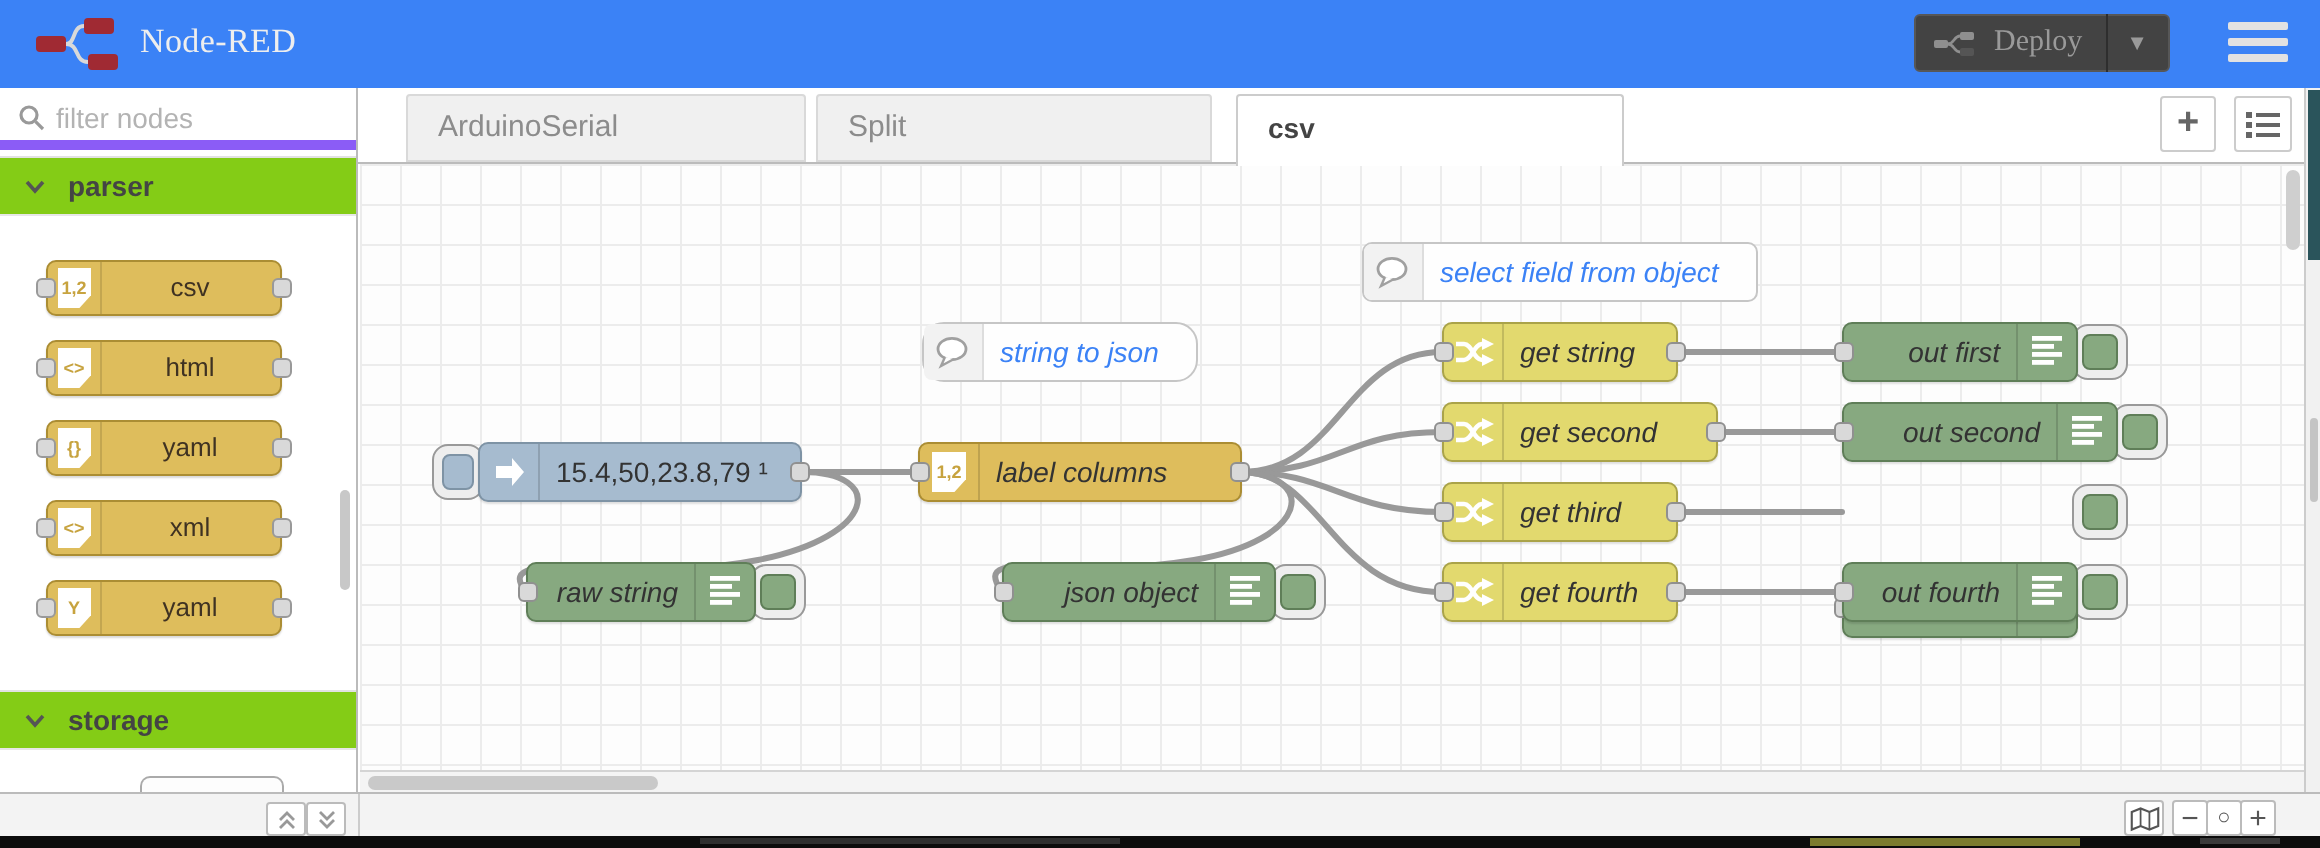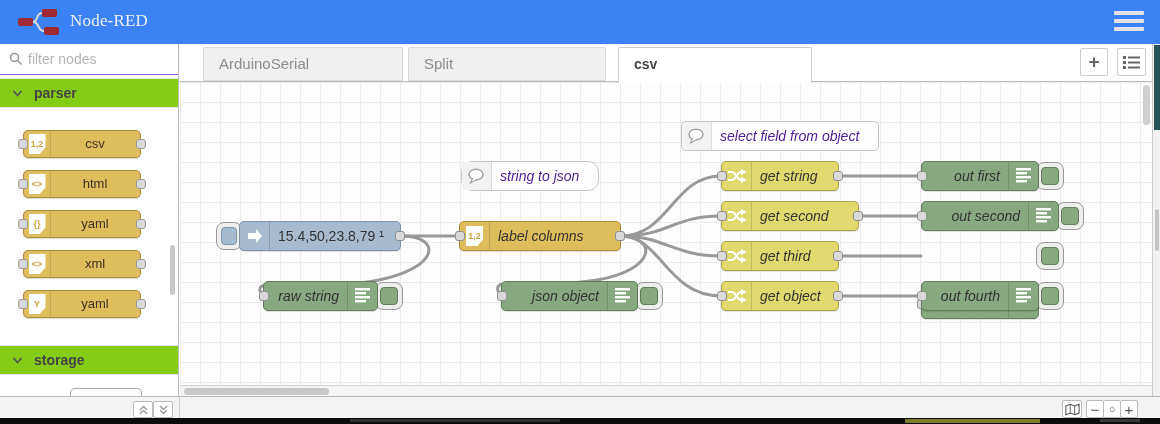--- a/index.html
+++ b/index.html
@@ -13,21 +13,21 @@
   #app-title { position:absolute; left:70px; top:11px; color:#eee; font-size:17px; letter-spacing:.2px; }
   #deploy-btn { position:absolute; left:957px; top:7px; width:128px; height:29px; background:#434343; border:1px solid #575757; border-radius:3px; display:flex; align-items:center; cursor:pointer; }
   #deploy-btn .dlabel { color:#9a9a9a; font-size:15px; margin-left:8px; }
   #deploy-btn .dsep { width:1px; height:29px; background:#2e2e2e; margin-left:12px; }
   #deploy-caret { color:#9a9a9a; font-size:11px; padding:0 9px; }
   #hamburger { position:absolute; left:1114px; top:11px; width:30px; height:22px; cursor:pointer; }
   #hamburger div { width:30px; height:4px; background:#e2e2e2; margin-bottom:4px; border-radius:1px; }
 
   
   #palette { position:absolute; left:0; top:44px; width:179px; height:352px; background:#fff; border-right:1px solid #bbb; overflow:hidden; }
-  #palette-search { position:absolute; left:0; top:0; width:178px; height:31px; background:#fff; border-bottom:1px solid #8b5cf6; }
+  #palette-search { position:absolute; left:0; top:0; width:178px; height:31px; background:#fff; border-bottom:5px solid #8b5cf6; }
   #palette-search svg { position:absolute; left:9px; top:8px; }
   #palette-search input { position:absolute; left:28px; top:3px; width:140px; height:24px; border:none; outline:none; font-family:"Liberation Sans",sans-serif; font-size:14px; color:#666; background:transparent; }
   #palette-search input::placeholder { color:#b3b3b3; }
   .cat-header { position:absolute; left:0; width:178px; height:30px; background:#84cc16; border-top:1px solid #e2e2e2; border-bottom:1px solid #e7e7e7; cursor:pointer; }
   .cat-header .chev { position:absolute; left:12px; top:10px; }
   .cat-header .cat-label { position:absolute; left:34px; top:6px; font-size:14px; font-weight:bold; color:#444; }
   .pal-node { position:absolute; left:23px; width:118px; height:28px; border-radius:5px; background:#debd5c; border:1px solid #ab8d33; cursor:grab; box-shadow:0 1px 1px rgba(0,0,0,.15); }
   .pal-node .picon-region { position:absolute; left:0; top:0; width:27px; height:26px; border-right:1px solid rgba(0,0,0,.12); display:flex; align-items:center; justify-content:center; }
   .pal-node .plabel { position:absolute; left:28px; right:2px; top:0; line-height:26px; text-align:center; font-size:13px; color:#3f3222; }
   .pal-port { position:absolute; width:10px; height:10px; background:#d9d9d9; border:1px solid #999; border-radius:3px; top:8px; }
@@ -57,21 +57,21 @@
   .node .nlabel.right { left:auto; right:38px; }
   .node .nlabel.plain { font-style:normal; }
   .port { position:absolute; width:10px; height:10px; background:#d9d9d9; border:1px solid #909090; border-radius:3px; top:9px; z-index:4; cursor:crosshair; }
   .port.in { left:-5px; } .port.out { right:-5px; }
   .inject-node { background:#a6bbcf; border-color:#7e93a5; }
   .csv-node { background:#debd5c; border-color:#ab8d33; }
   .change-node { background:#e2d96e; border-color:#aaa349; }
   .debug-node { background:#87a980; border-color:#5f7e58; }
   .comment-node { background:#fefefe; border-color:#c6c6c6; box-shadow:none; }
   .comment-node .icon-region { background:#f2f2f2; border-right:1px solid #ddd; border-radius:4px 0 0 4px; }
-  .comment-node .nlabel { color:#4c1d95;text-align:center; }
+  .comment-node .nlabel { color:#3b82f6;text-align:center; }
   .shell { position:absolute; width:28px; height:28px; background:#eee; border:1px solid #999; border-radius:8px; z-index:2; cursor:pointer; }
   .shell .inner { position:absolute; left:4px; top:4px; right:4px; bottom:4px; border-radius:4px; border:1px solid; }
   .shell .inner.blue { background:#a6bbcf; border-color:#7e93a5; }
   .shell .inner.green { background:#87a980; border-color:#5f7e58; }
   #canvas-vscroll-thumb { position:absolute; left:963px; top:3px; width:7px; height:40px; background:#cfcfcf; border-radius:4px; z-index:5; }
 
   
   #canvas-hscroll { position:absolute; left:180px; top:385px; width:972px; height:11px; background:#f4f4f4; border-top:1px solid #d4d4d4; }
   #canvas-hscroll .thumb { position:absolute; left:4px; top:2px; width:145px; height:7px; background:#c9c9c9; border-radius:4px; }
 
@@ -104,20 +104,32 @@
 
   <div id="header">
     <svg id="logo" width="44" height="30" viewBox="0 0 44 30">
       <path d="M15,15 C20,15 18,6 24,6" stroke="#d9d9d9" stroke-width="2" fill="none"></path>
       <path d="M15,15 C22,15 19,24 26,24" stroke="#d9d9d9" stroke-width="2" fill="none"></path>
       <rect x="0" y="11" width="15" height="8" rx="2" fill="#a02a33"></rect>
       <rect x="24" y="2" width="15" height="8" rx="2" fill="#a02a33"></rect>
       <rect x="26" y="20" width="15" height="8" rx="2" fill="#a02a33"></rect>
     </svg>
     <div id="app-title">Node-RED</div>
+    <div id="deploy-btn">
+      <svg width="22" height="14" viewBox="0 0 22 14" style="margin-left:9px;">
+        <path d="M7,7 C10,7 10,3 13,3" stroke="#8f8f8f" stroke-width="1.4" fill="none"></path>
+        <path d="M7,7 C10,7 10,11 13,11" stroke="#8f8f8f" stroke-width="1.4" fill="none"></path>
+        <rect x="0" y="5" width="7" height="4" rx="1" fill="#8f8f8f"></rect>
+        <rect x="13" y="1" width="7" height="4" rx="1" fill="#8f8f8f"></rect>
+        <rect x="13" y="9" width="7" height="4" rx="1" fill="#555"></rect>
+      </svg>
+      <span class="dlabel">Deploy</span>
+      <span class="dsep"></span>
+      <span id="deploy-caret">▼</span>
+    </div>
     <div id="hamburger">
       <div></div>
       <div></div>
       <div></div>
     </div>
   </div>
 
   <div id="palette">
     <div id="palette-search">
       <svg width="14" height="14" viewBox="0 0 14 14">
@@ -301,21 +313,21 @@
     </div>
     <div class="node change-node" style="left:541px; top:199px; width:118px;">
       <div class="icon-region">
         <svg width="20" height="16" viewBox="0 0 20 16">
             <path d="M1,4 h4 c4,0 5,8 9,8 h1" stroke="#fff" stroke-width="2.2" fill="none"></path>
             <path d="M1,12 h4 c4,0 5,-8 9,-8 h1" stroke="#fff" stroke-width="2.2" fill="none"></path>
             <polygon points="14,1 20,4 14,7" fill="#fff"></polygon>
             <polygon points="14,9 20,12 14,15" fill="#fff"></polygon>
           </svg>
       </div>
-      <span class="nlabel">get object</span>
+      <span class="nlabel">get fourth</span>
       <div class="port in"></div>
       <div class="port out"></div>
     </div>
 
     <div class="shell" style="left:195px; top:200px;">
         <div class="inner green"></div>
       </div>
     <div class="node debug-node" style="left:83px; top:199px; width:115px;">
       <div class="icon-region right">
         <svg width="16" height="18" viewBox="0 0 16 18">

